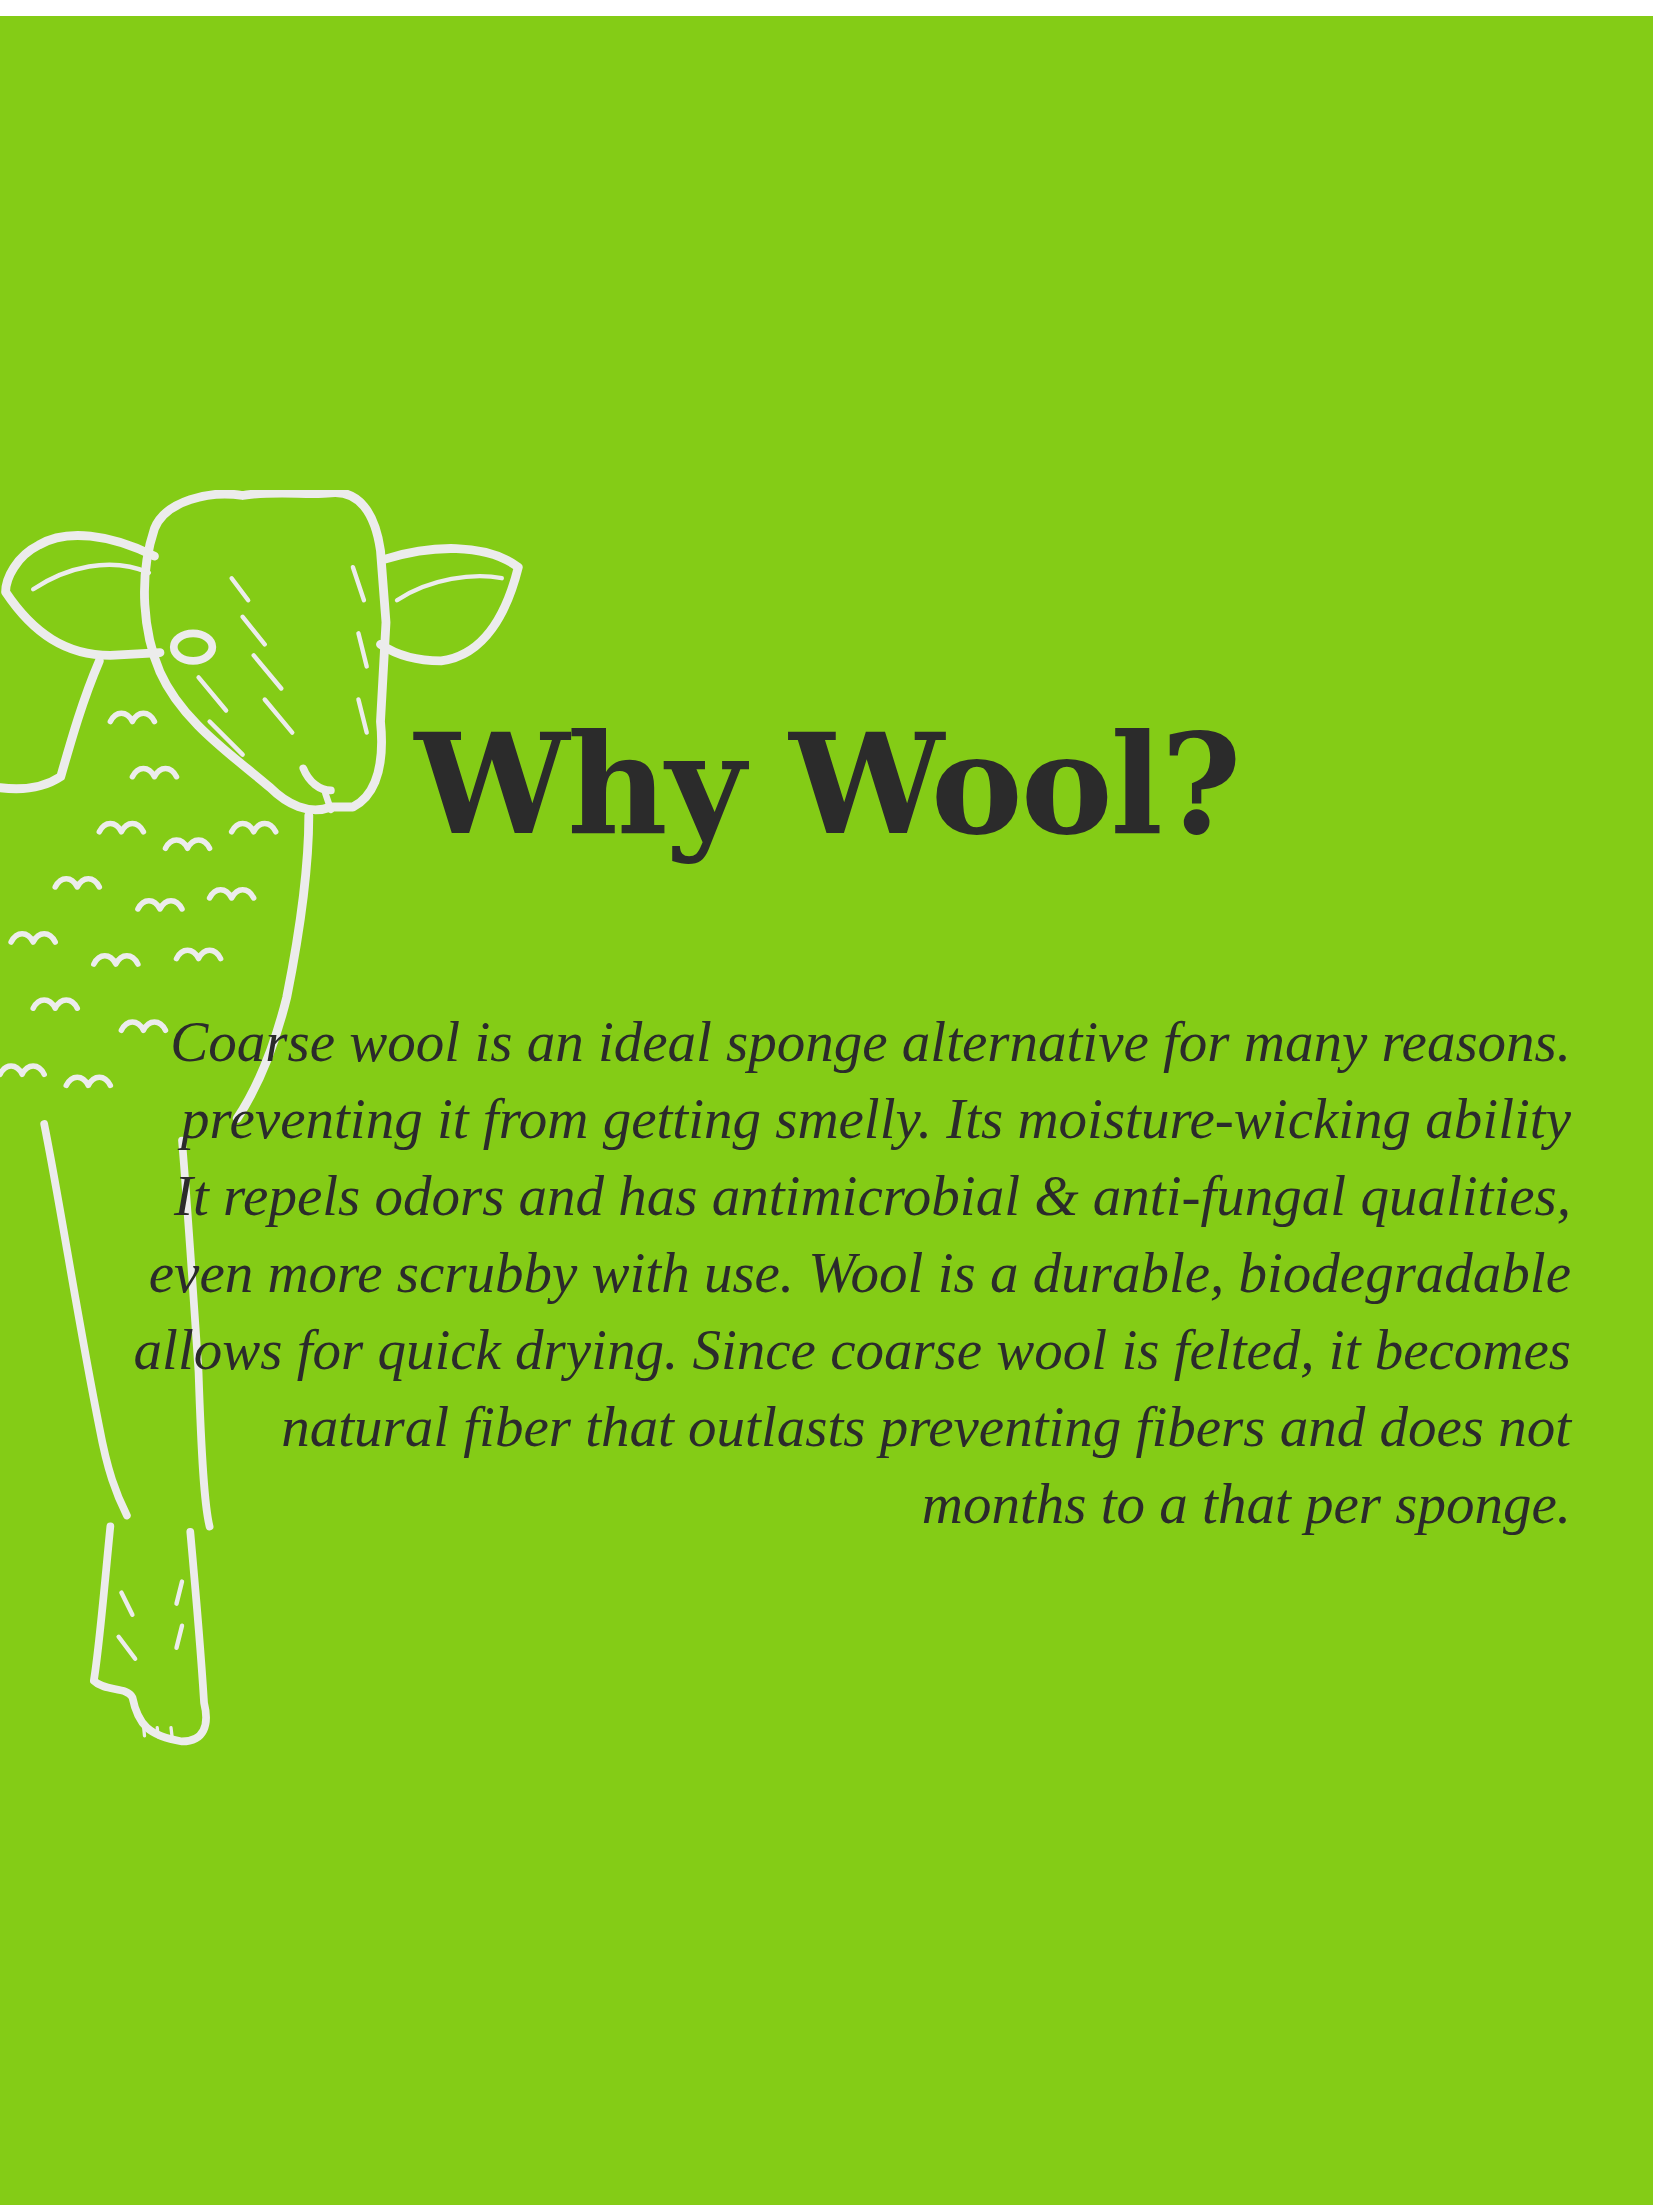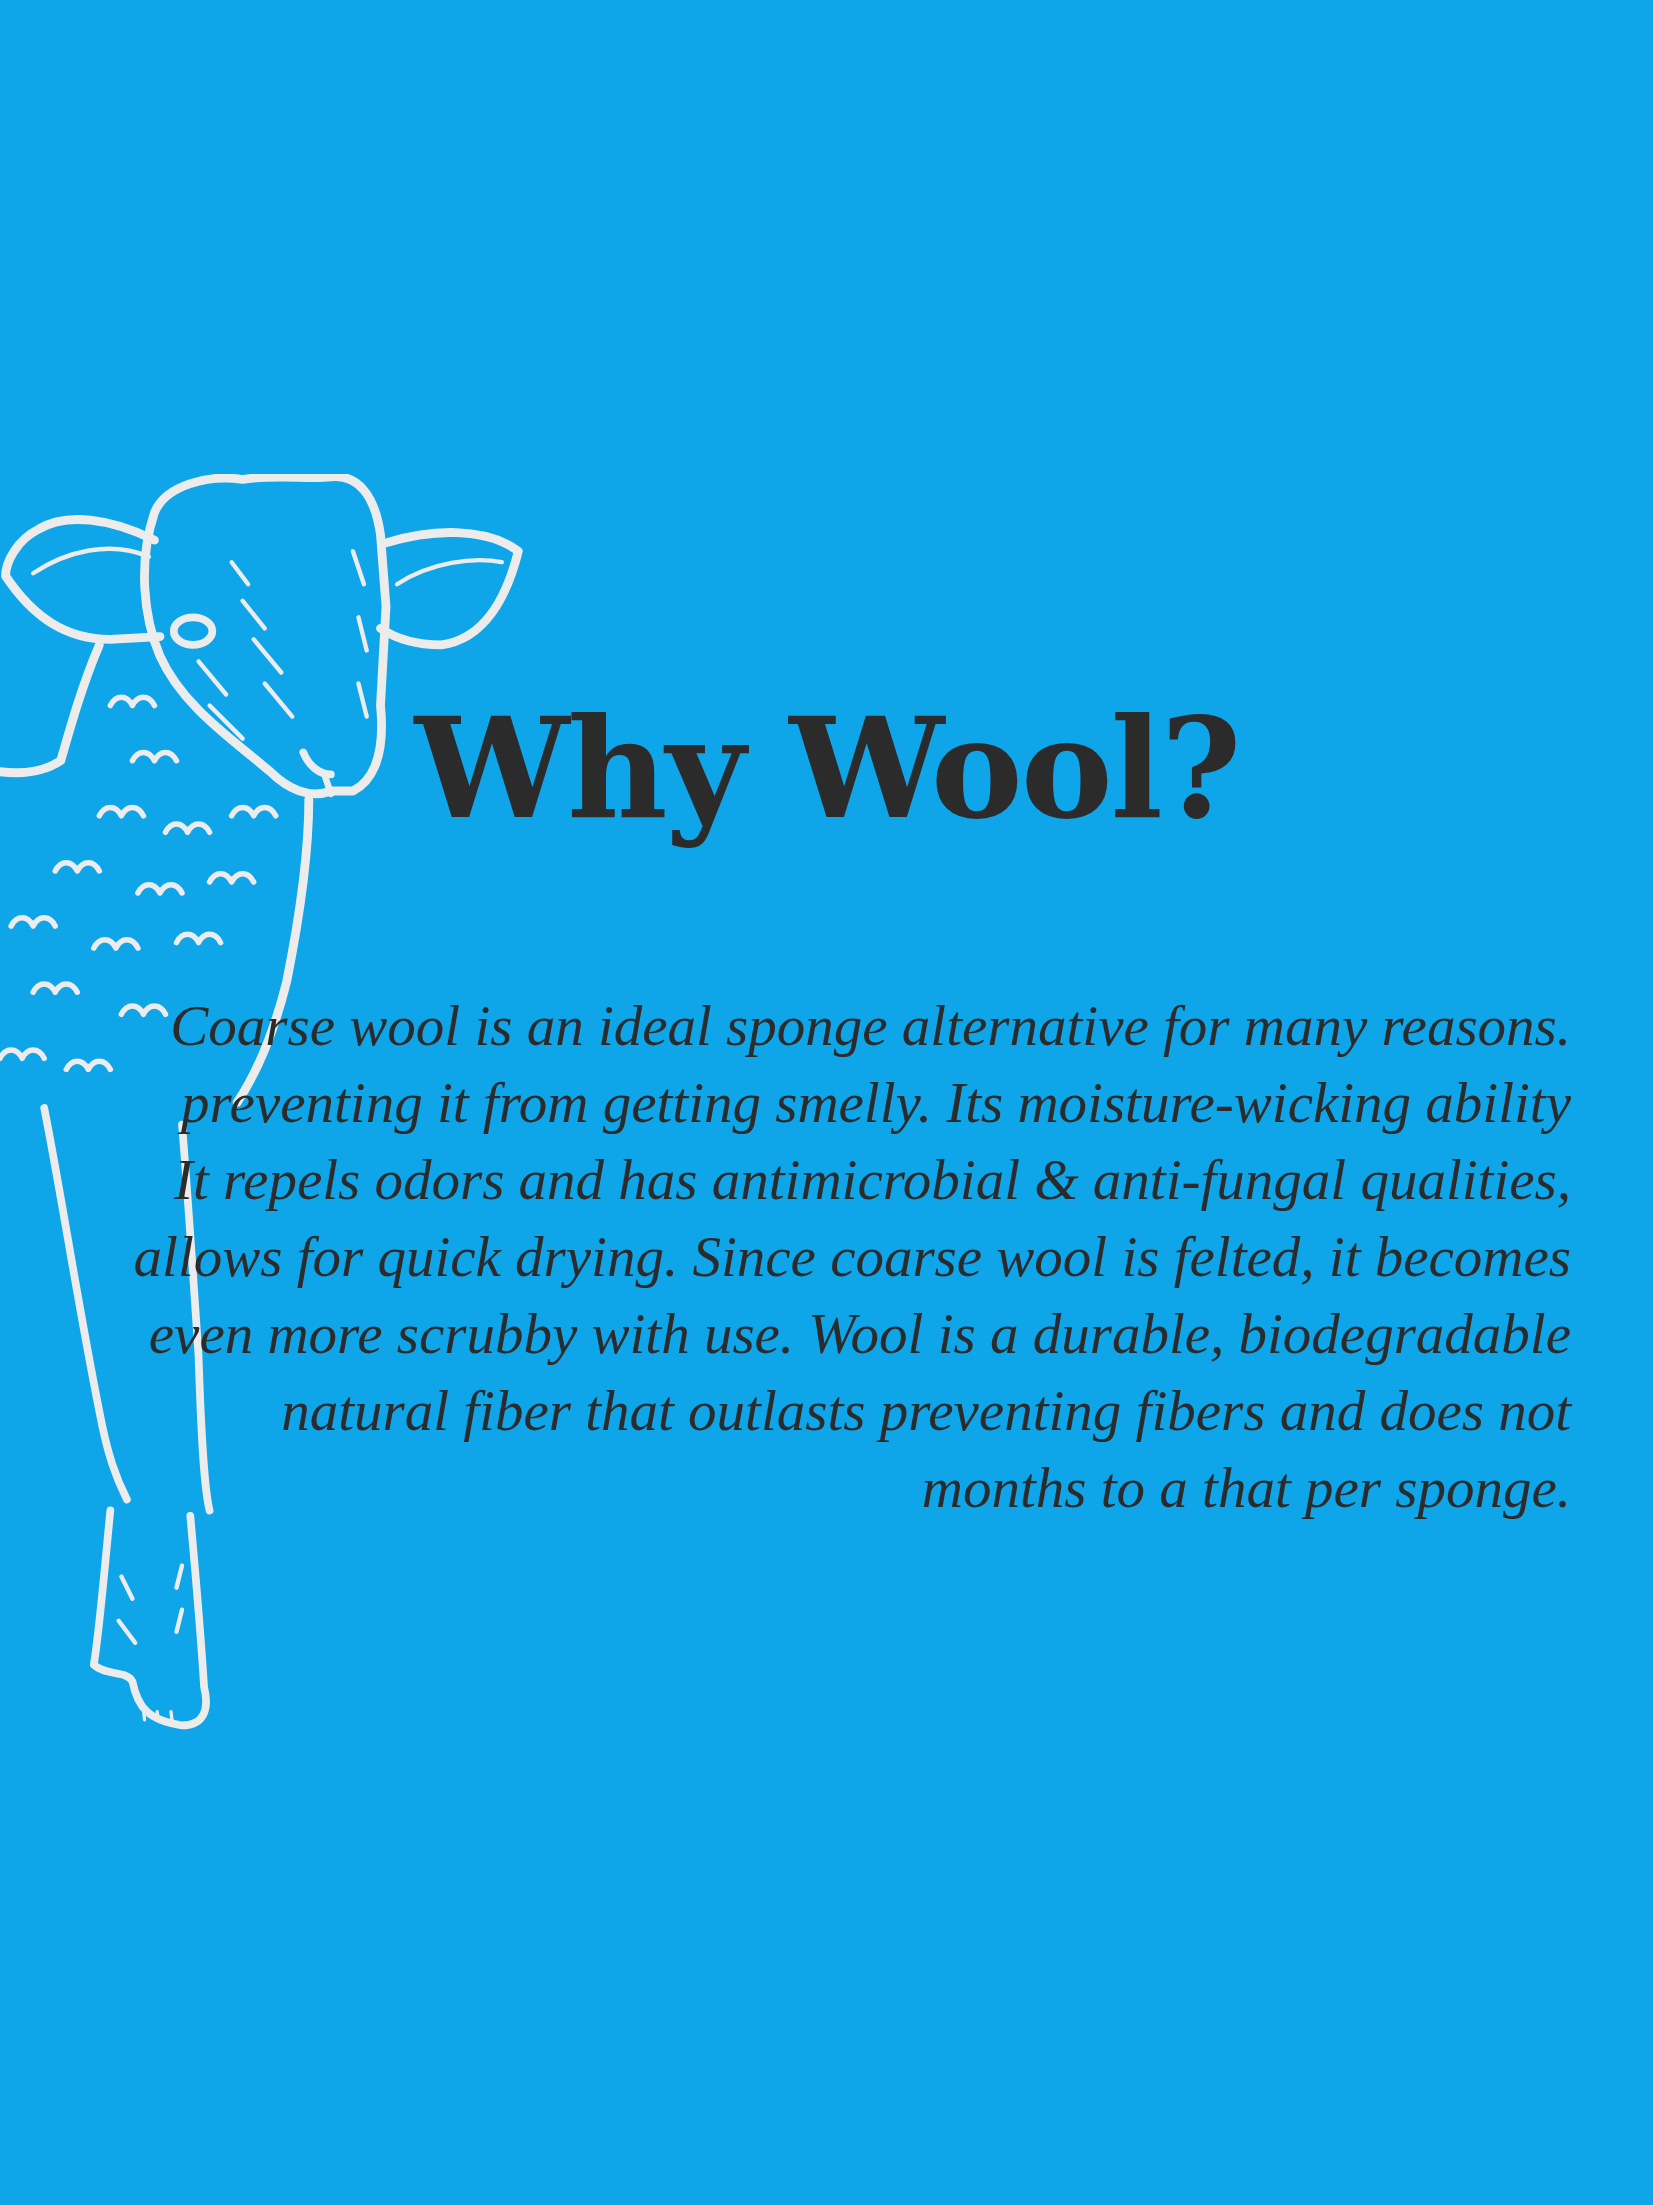--- a/index.html
+++ b/index.html
@@ -9,21 +9,22 @@
   }
   body {
     width: 1654px;
     height: 2205px;
     position: relative;
     overflow: hidden;
   }
   .page {
     position: absolute;
     inset: 0;
-    background: #0ea5e9;
+    background: #84cc16;
+    margin-top: 16px;
   }
   .sheep {
     position: absolute;
     left: 0;
     top: 474px;
     width: 772px;
     height: 1268px;
     pointer-events: none;
   }
   .sheep svg {
@@ -131,20 +132,20 @@
       <line stroke-width="6" x1="310" y1="2245" x2="312" y2="2262"></line>
     </svg>
   </div>
 
   <h1 class="title">Why Wool?</h1>
 
   <p class="body-text">
     <span class="line">Coarse wool is an ideal sponge alternative for many reasons.</span>
     <span class="line">preventing it from getting smelly. Its moisture-wicking ability</span>
     <span class="line">It repels odors and has antimicrobial &amp; anti-fungal qualities,</span>
+    <span class="line">even more scrubby with use. Wool is a durable, biodegradable</span>
     <span class="line">allows for quick drying. Since coarse wool is felted, it becomes</span>
-    <span class="line">even more scrubby with use. Wool is a durable, biodegradable</span>
     <span class="line">natural fiber that outlasts preventing fibers and does not</span>
     <span class="line">months to a that per sponge.</span>
   </p>
 
 </div>
 
 
 </body></html>

